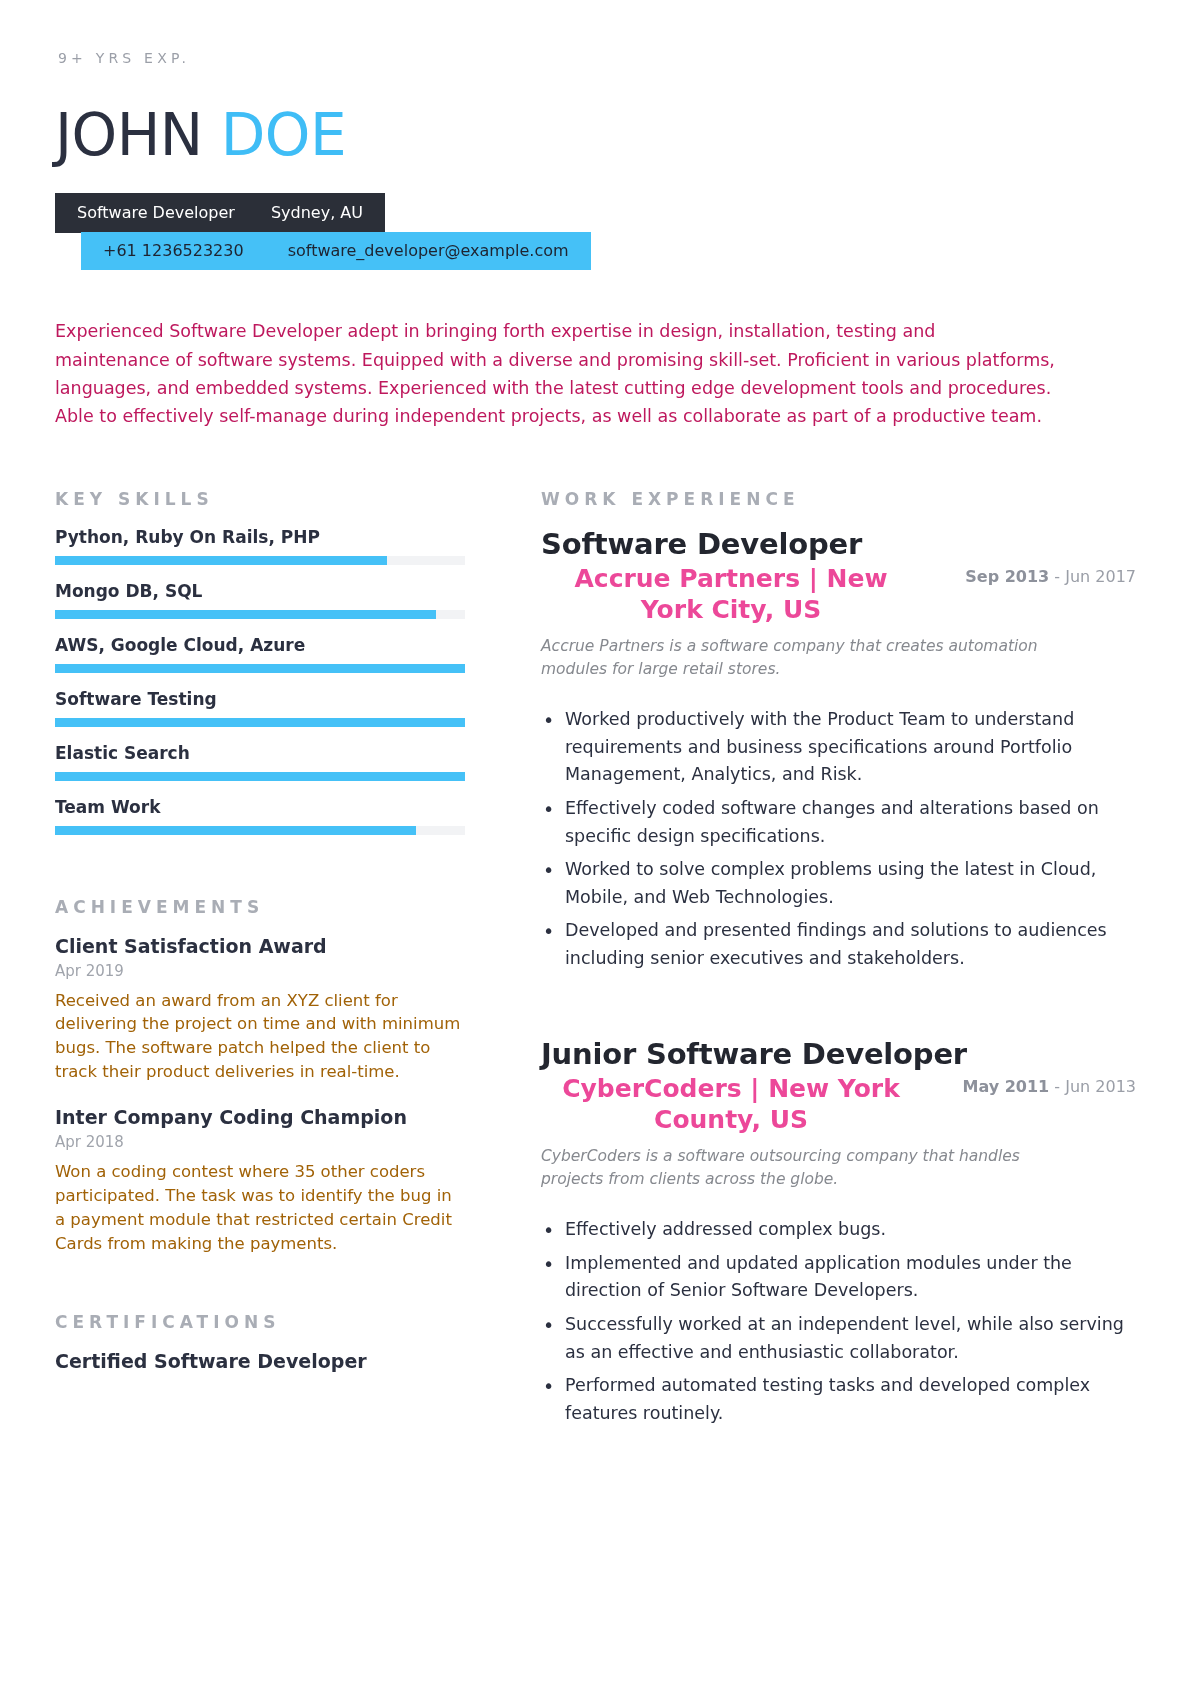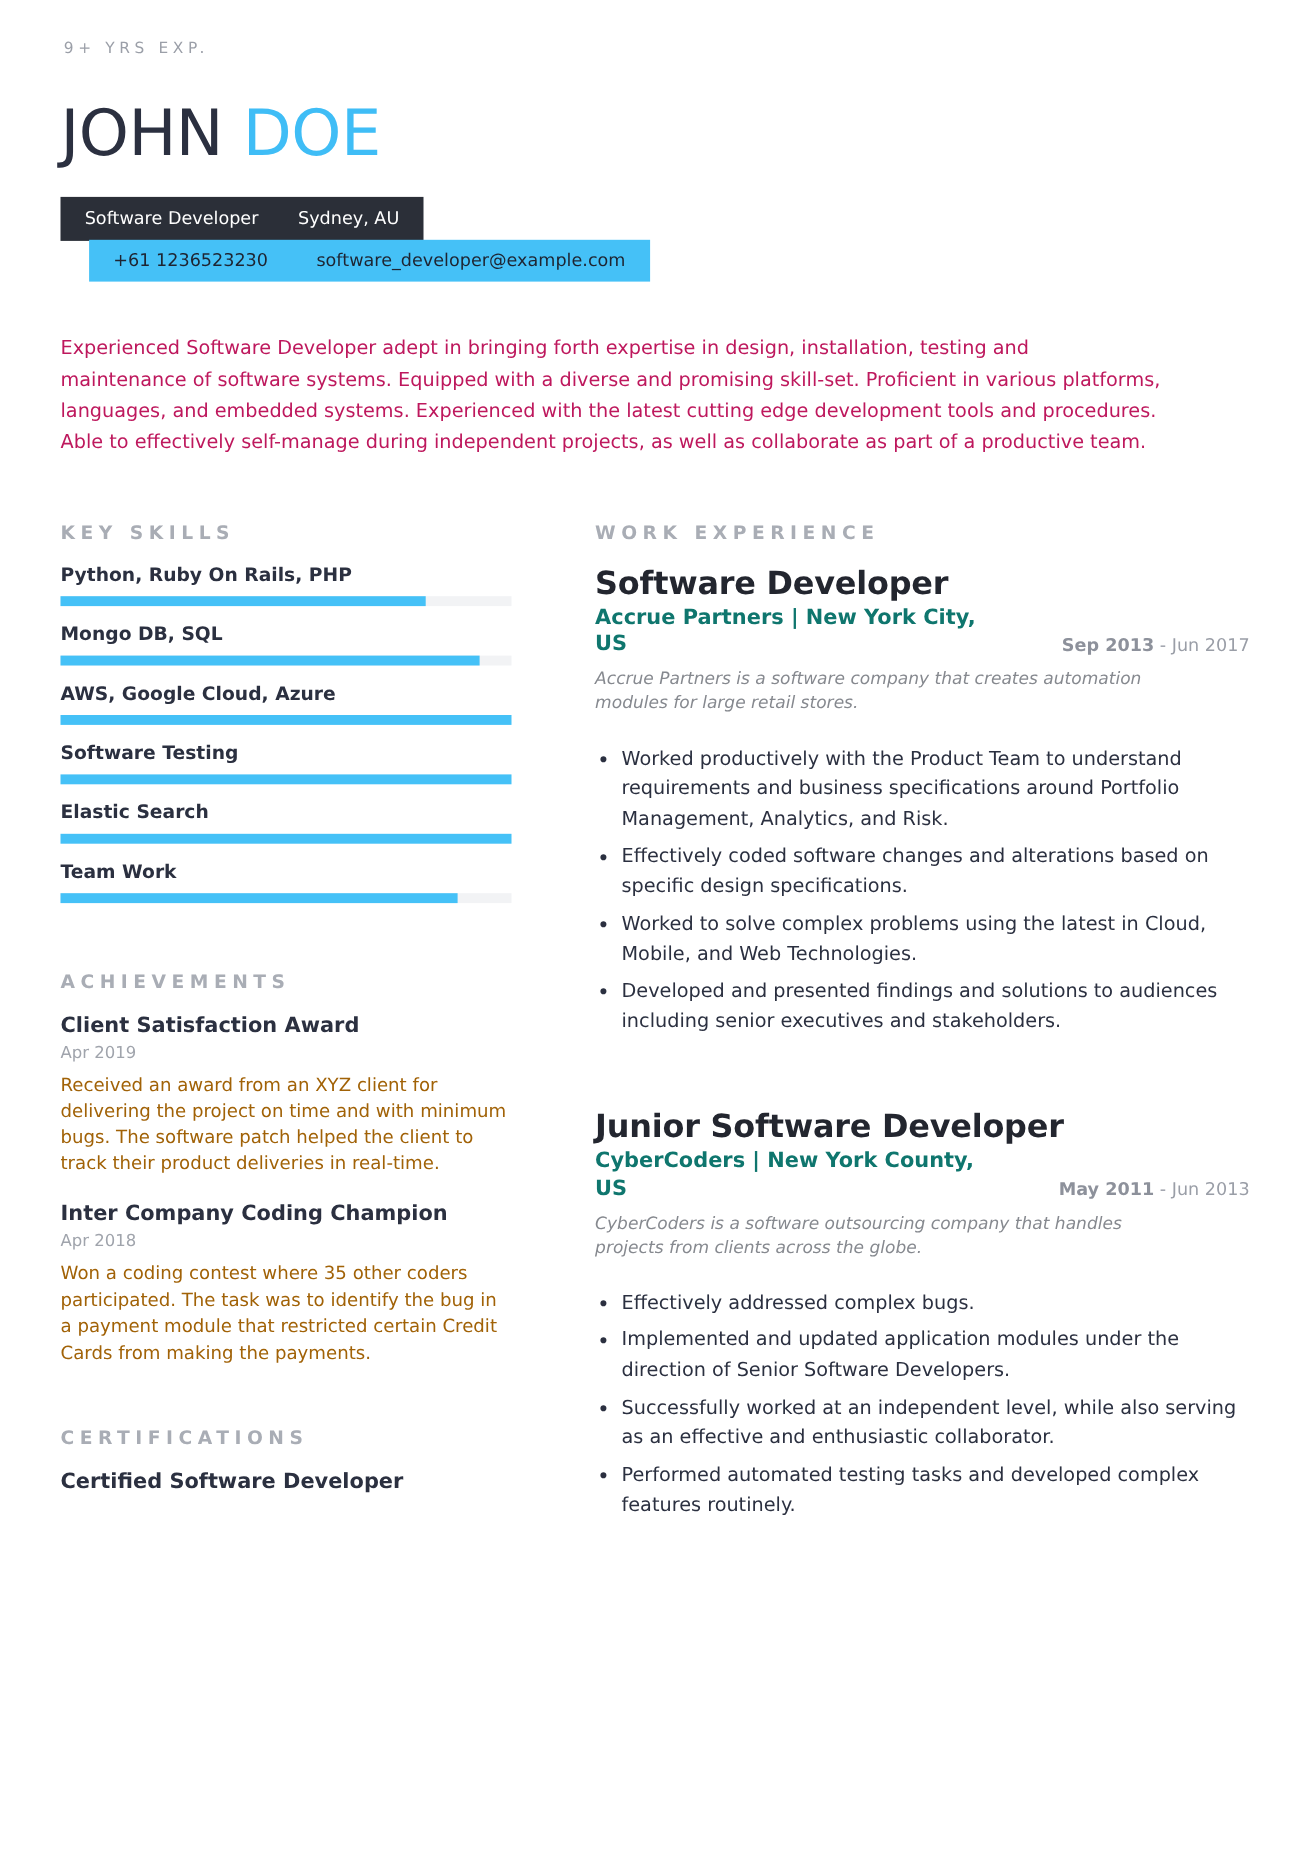--- a/index.html
+++ b/index.html
@@ -9,21 +9,21 @@
     height: 1684px;
     background: #ffffff;
     font-family: "DejaVu Sans", sans-serif;
     color: #2b3040;
     overflow: hidden;
   }
 
   .page {
     width: 1191px;
     height: 1684px;
-    padding: 36px 55px 0 55px;
+    padding: 50px 55px 0 55px;
     position: relative;
   }
 
   
   .exp-kicker {
     font-size: 14px;
     letter-spacing: 4.2px;
     color: #9b9fa8;
     font-weight: 400;
     margin-bottom: 10px;
@@ -145,35 +145,35 @@
     letter-spacing: -0.2px;
     margin-bottom: 2px;
   }
   .job-meta {
     display: flex;
     align-items: flex-start;
     justify-content: space-between;
     gap: 14px;
   }
   .job-company {
-    font-size: 19px;
-    font-weight: 700;
-    color: #0f766e;
+    font-size: 25px;
+    font-weight: 700;
+    color: #ec4899;
     line-height: 1.27;
     max-width: 380px;
+    text-align: center;
   }
   .job-dates {
     font-size: 16px;
     color: #8d919b;
     text-align: right;
     line-height: 1.32;
     white-space: nowrap;
     padding-top: 3px;
     flex: none;
-    margin-top: 24px;
   }
   .job-dates .d-start { font-weight: 700; color: #8d919b; }
   .job-dates .d-end   { font-weight: 400; color: #9a9ea7; }
 
   .job-desc {
     font-size: 15.5px;
     font-style: italic;
     color: #86898f;
     line-height: 1.45;
     margin-top: 9px;

